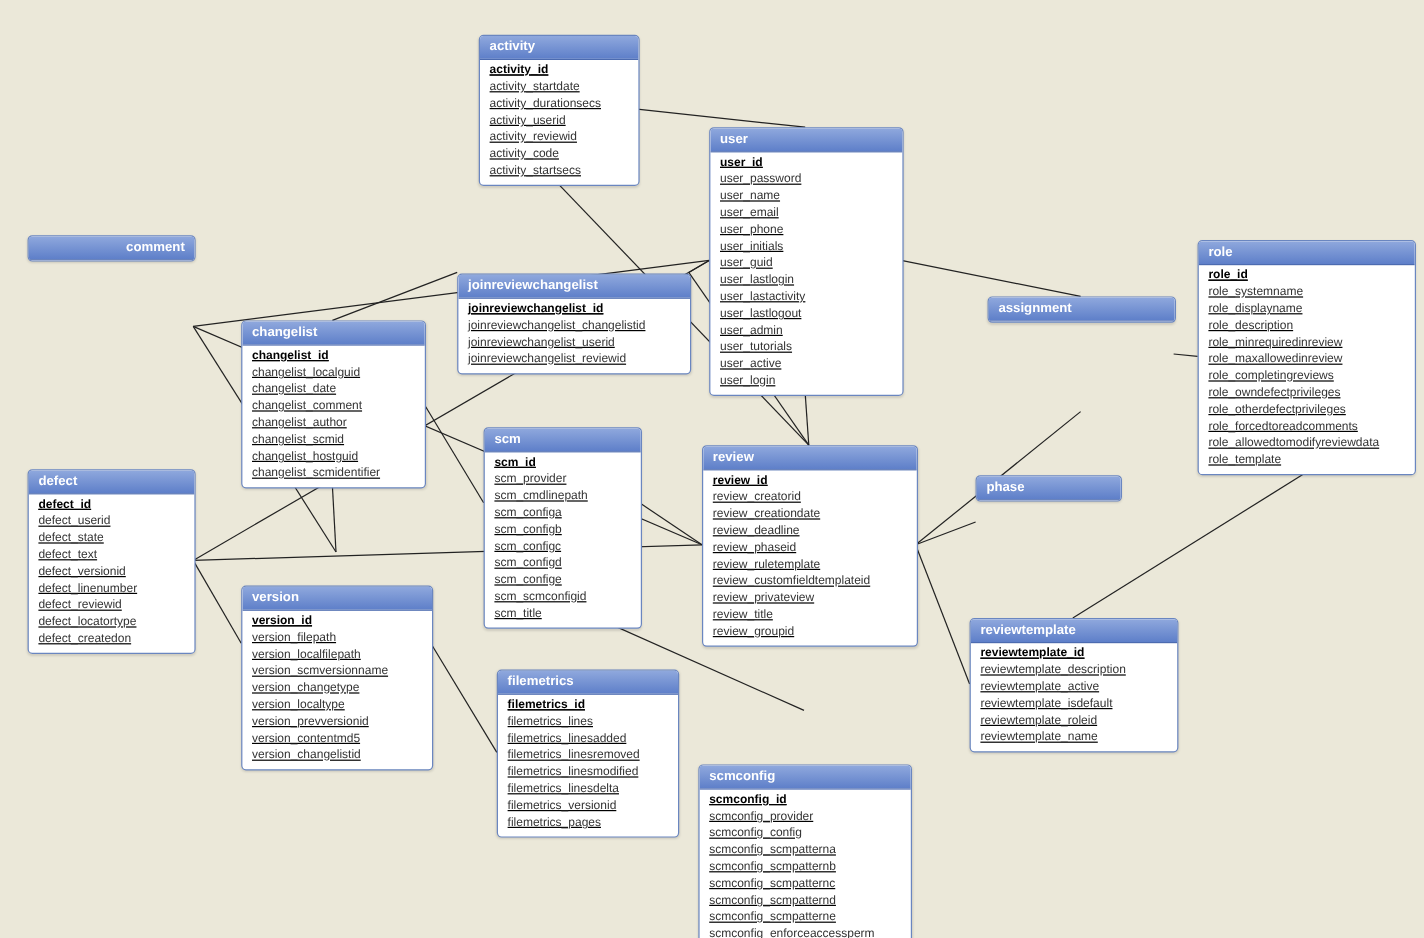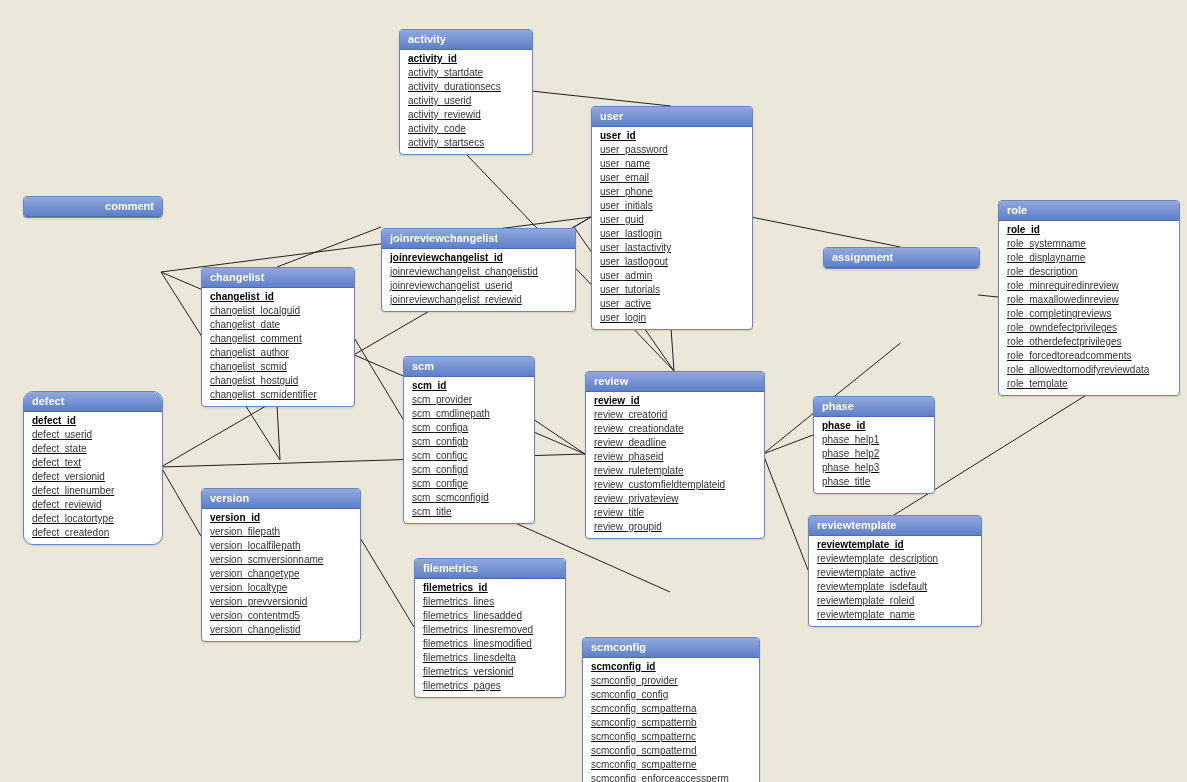--- a/index.html
+++ b/index.html
@@ -138,21 +138,21 @@
         <div class="field pk">changelist_id</div>
         <div class="field">changelist_localguid</div>
         <div class="field">changelist_date</div>
         <div class="field">changelist_comment</div>
         <div class="field">changelist_author</div>
         <div class="field">changelist_scmid</div>
         <div class="field">changelist_hostguid</div>
         <div class="field">changelist_scmidentifier</div>
       </div>
     </div>
-    <div class="entity" style="left: 23px; top: 391px; width: 138px; border-radius: 10px;">
+    <div class="entity" style="left: 23px; top: 391px; width: 138px;">
       <div class="entity-header">defect</div>
       <div class="entity-body">
         <div class="field pk">defect_id</div>
         <div class="field">defect_userid</div>
         <div class="field">defect_state</div>
         <div class="field">defect_text</div>
         <div class="field">defect_versionid</div>
         <div class="field">defect_linenumber</div>
         <div class="field">defect_reviewid</div>
         <div class="field">defect_locatortype</div>
@@ -218,27 +218,20 @@
         <div class="field">role_completingreviews</div>
         <div class="field">role_owndefectprivileges</div>
         <div class="field">role_otherdefectprivileges</div>
         <div class="field">role_forcedtoreadcomments</div>
         <div class="field">role_allowedtomodifyreviewdata</div>
         <div class="field">role_template</div>
       </div>
     </div>
     <div class="entity" style="left: 813px; top: 396px; width: 120px;">
       <div class="entity-header">phase</div>
-      <div class="entity-body">
-        <div class="field pk">phase_id</div>
-        <div class="field">phase_help1</div>
-        <div class="field">phase_help2</div>
-        <div class="field">phase_help3</div>
-        <div class="field">phase_title</div>
-      </div>
     </div>
     <div class="entity" style="left: 808px; top: 515px; width: 172px;">
       <div class="entity-header">reviewtemplate</div>
       <div class="entity-body">
         <div class="field pk">reviewtemplate_id</div>
         <div class="field">reviewtemplate_description</div>
         <div class="field">reviewtemplate_active</div>
         <div class="field">reviewtemplate_isdefault</div>
         <div class="field">reviewtemplate_roleid</div>
         <div class="field">reviewtemplate_name</div>

